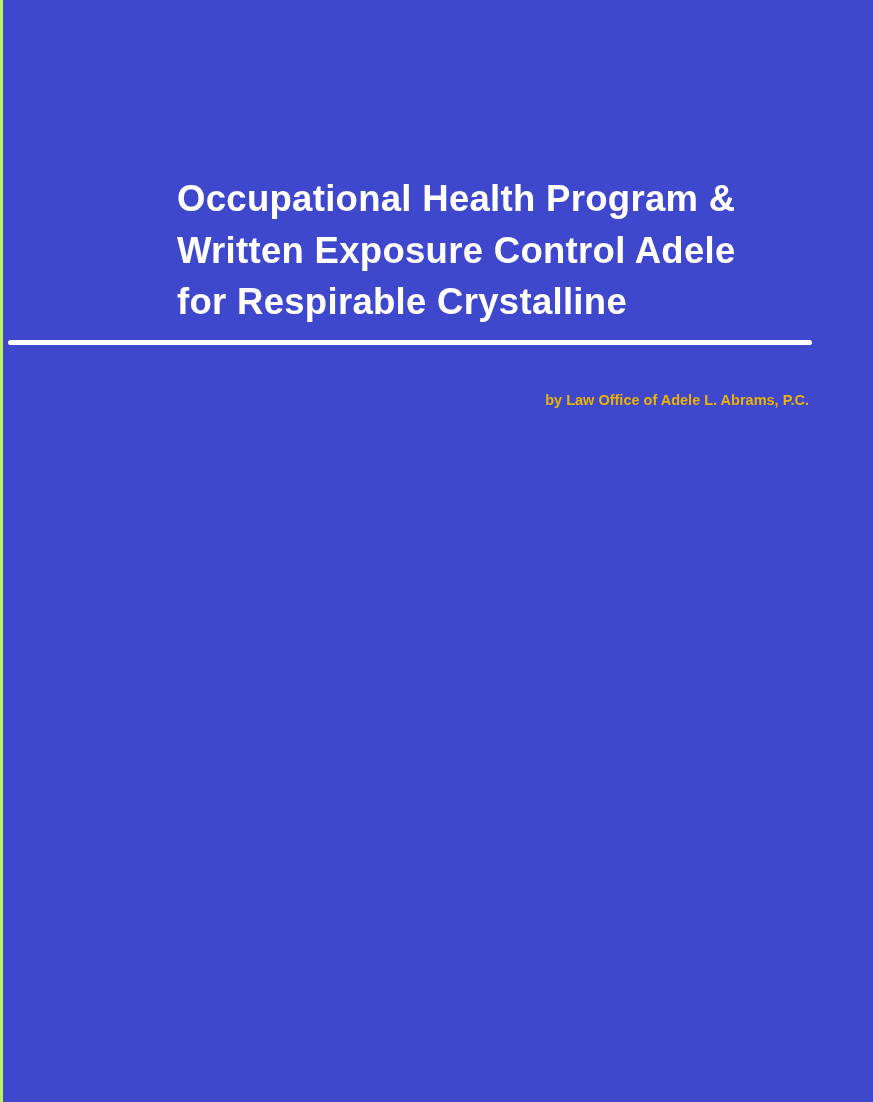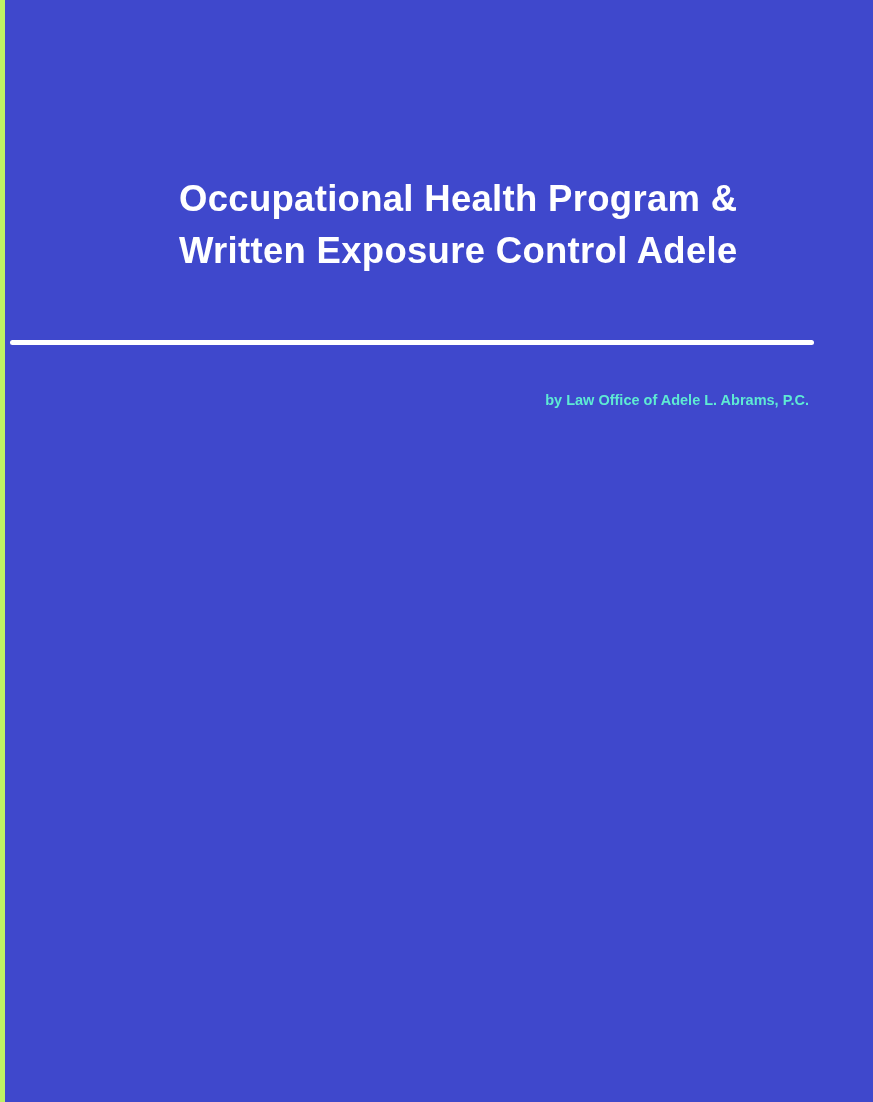--- a/index.html
+++ b/index.html
@@ -14,21 +14,21 @@
       position: relative;
       font-family: "Liberation Sans", sans-serif;
     }
     .page {
       position: absolute;
       left: 0;
       top: 0;
       width: 873px;
       height: 1102px;
       background: #3f48cc;
-      border-left: 5px solid #bef264;
+      border-left: 3px solid #bef264;
       box-sizing: border-box;
     }
     .title {
       position: absolute;
       left: 174px;
       top: 173px;
       margin: 0;
       color: #ffffff;
       font-family: "Liberation Sans", sans-serif;
       font-weight: bold;
@@ -47,31 +47,32 @@
       width: 804px;
       height: 5px;
       background: #ffffff;
       border-radius: 3px;
     }
     .byline {
       position: absolute;
       right: 64px;
       top: 391px;
       margin: 0;
-      color: #5eead4;
+      color: #eab308;
       font-family: "Liberation Sans", sans-serif;
       font-weight: bold;
       font-size: 14.5px;
       line-height: 18px;
       white-space: nowrap;
     }
   </style>
 </head>
 <body>
 
 <div class="page">
   <h1 class="title">
     <span class="title-line">Occupational Health Program &amp;</span>
     <span class="title-line">Written Exposure Control Adele</span>
+    <span class="title-line">for Respirable Crystalline</span>
   </h1>
   <div class="rule"></div>
   <p class="byline">by Law Office of Adele L. Abrams, P.C.</p>
 </div>
 
 </body></html>

